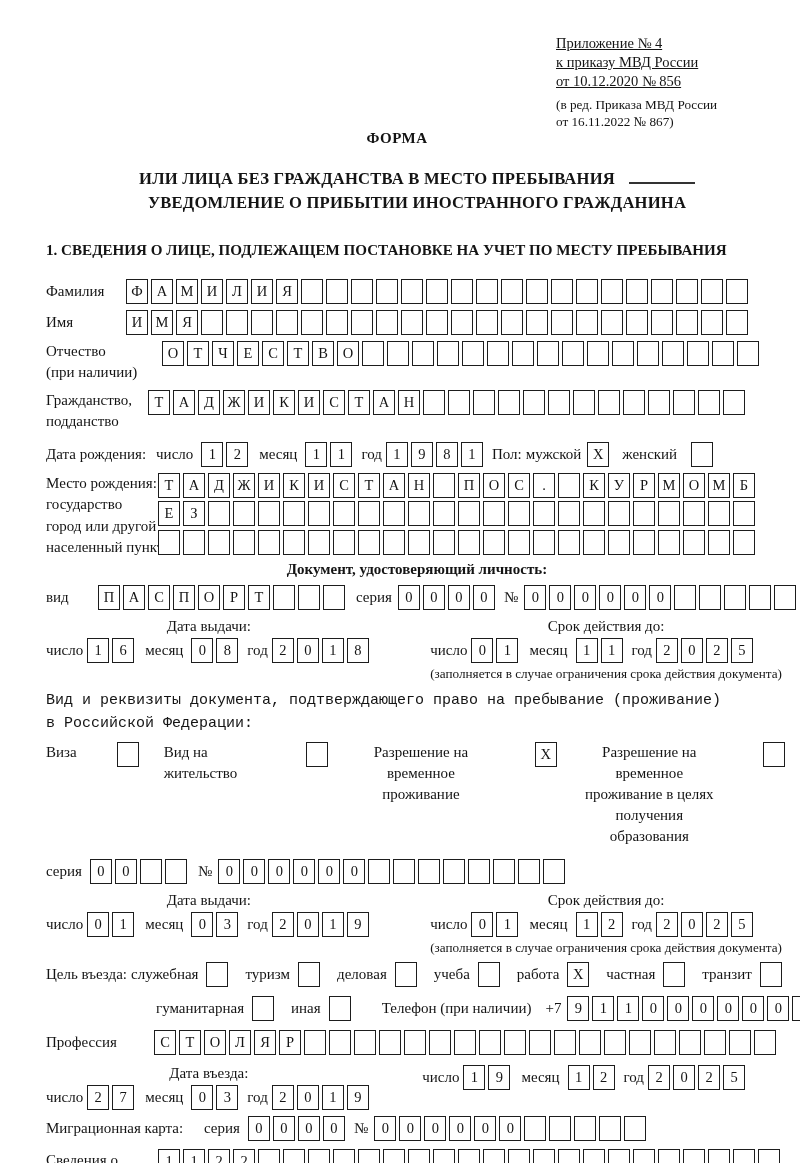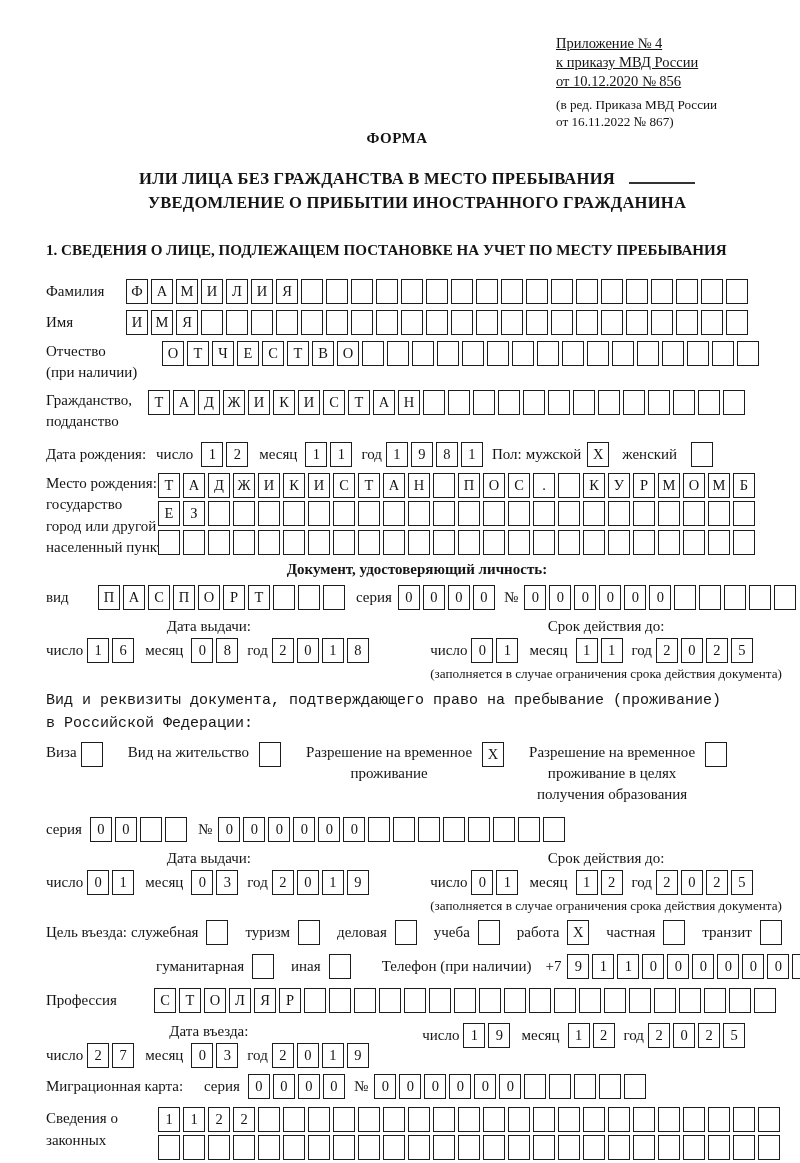--- a/index.html
+++ b/index.html
@@ -39,21 +39,21 @@
   .dp-head{text-align:center;margin-bottom:3px;}
   .dp-fields{display:flex;align-items:center;white-space:nowrap;}
   .dp-note{font-size:13.2px;margin-top:3px;text-align:right;white-space:nowrap;}
   .dp-left{flex:none;}
   .dp-right{flex:none;}
   
   .doc-heading{text-align:center;font-weight:bold;margin:2px 0 7px 0;font-size:15px;}
   .intro-line{margin-bottom:6px;font-family:Liberation Mono, monospace;}
   
   .cb-row{display:flex;align-items:flex-start;margin:10px 0 12px 0;}
-  .cb-item{display:flex;align-items:flex-start;margin-right:22px;}
+  .cb-item{display:flex;align-items:flex-start;margin-right:22px;gap:36px;}
   .cb-label{line-height:21px;}
   .cb-label.center{text-align:center;}
   .cb-item .cell{margin-left:10px;}
   .purpose-row{display:flex;align-items:center;white-space:nowrap;margin-bottom:9px;}
   .purpose-row .opt{display:flex;align-items:center;margin-right:14px;}
   .purpose-row .opt .cell{margin-left:8px;}
 </style>
 </head>
 <body>
 

